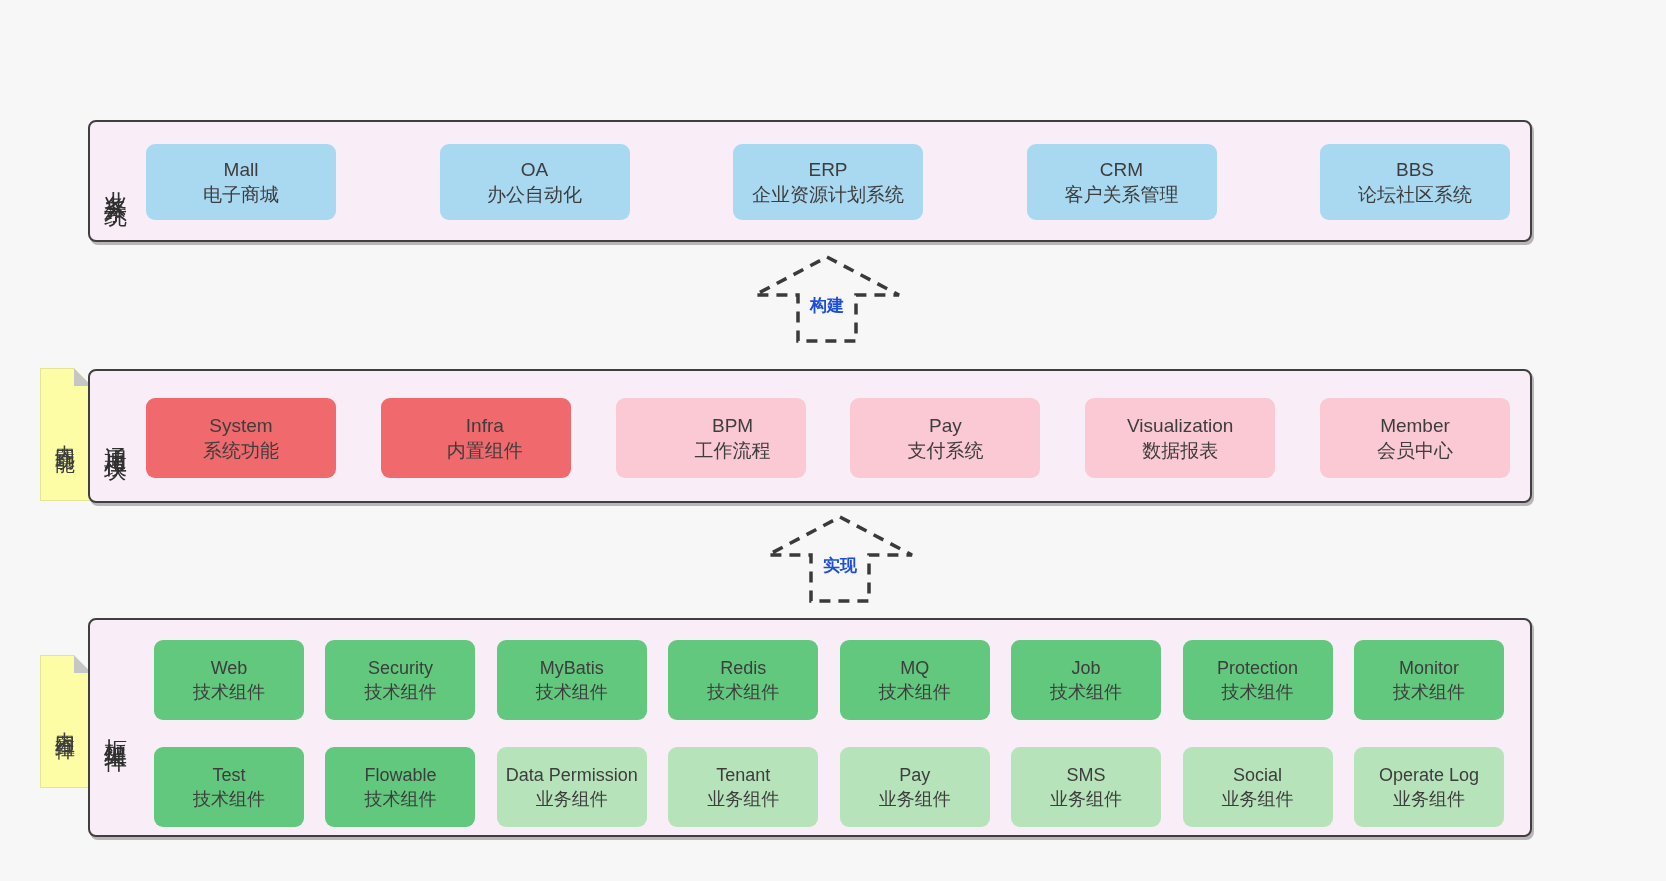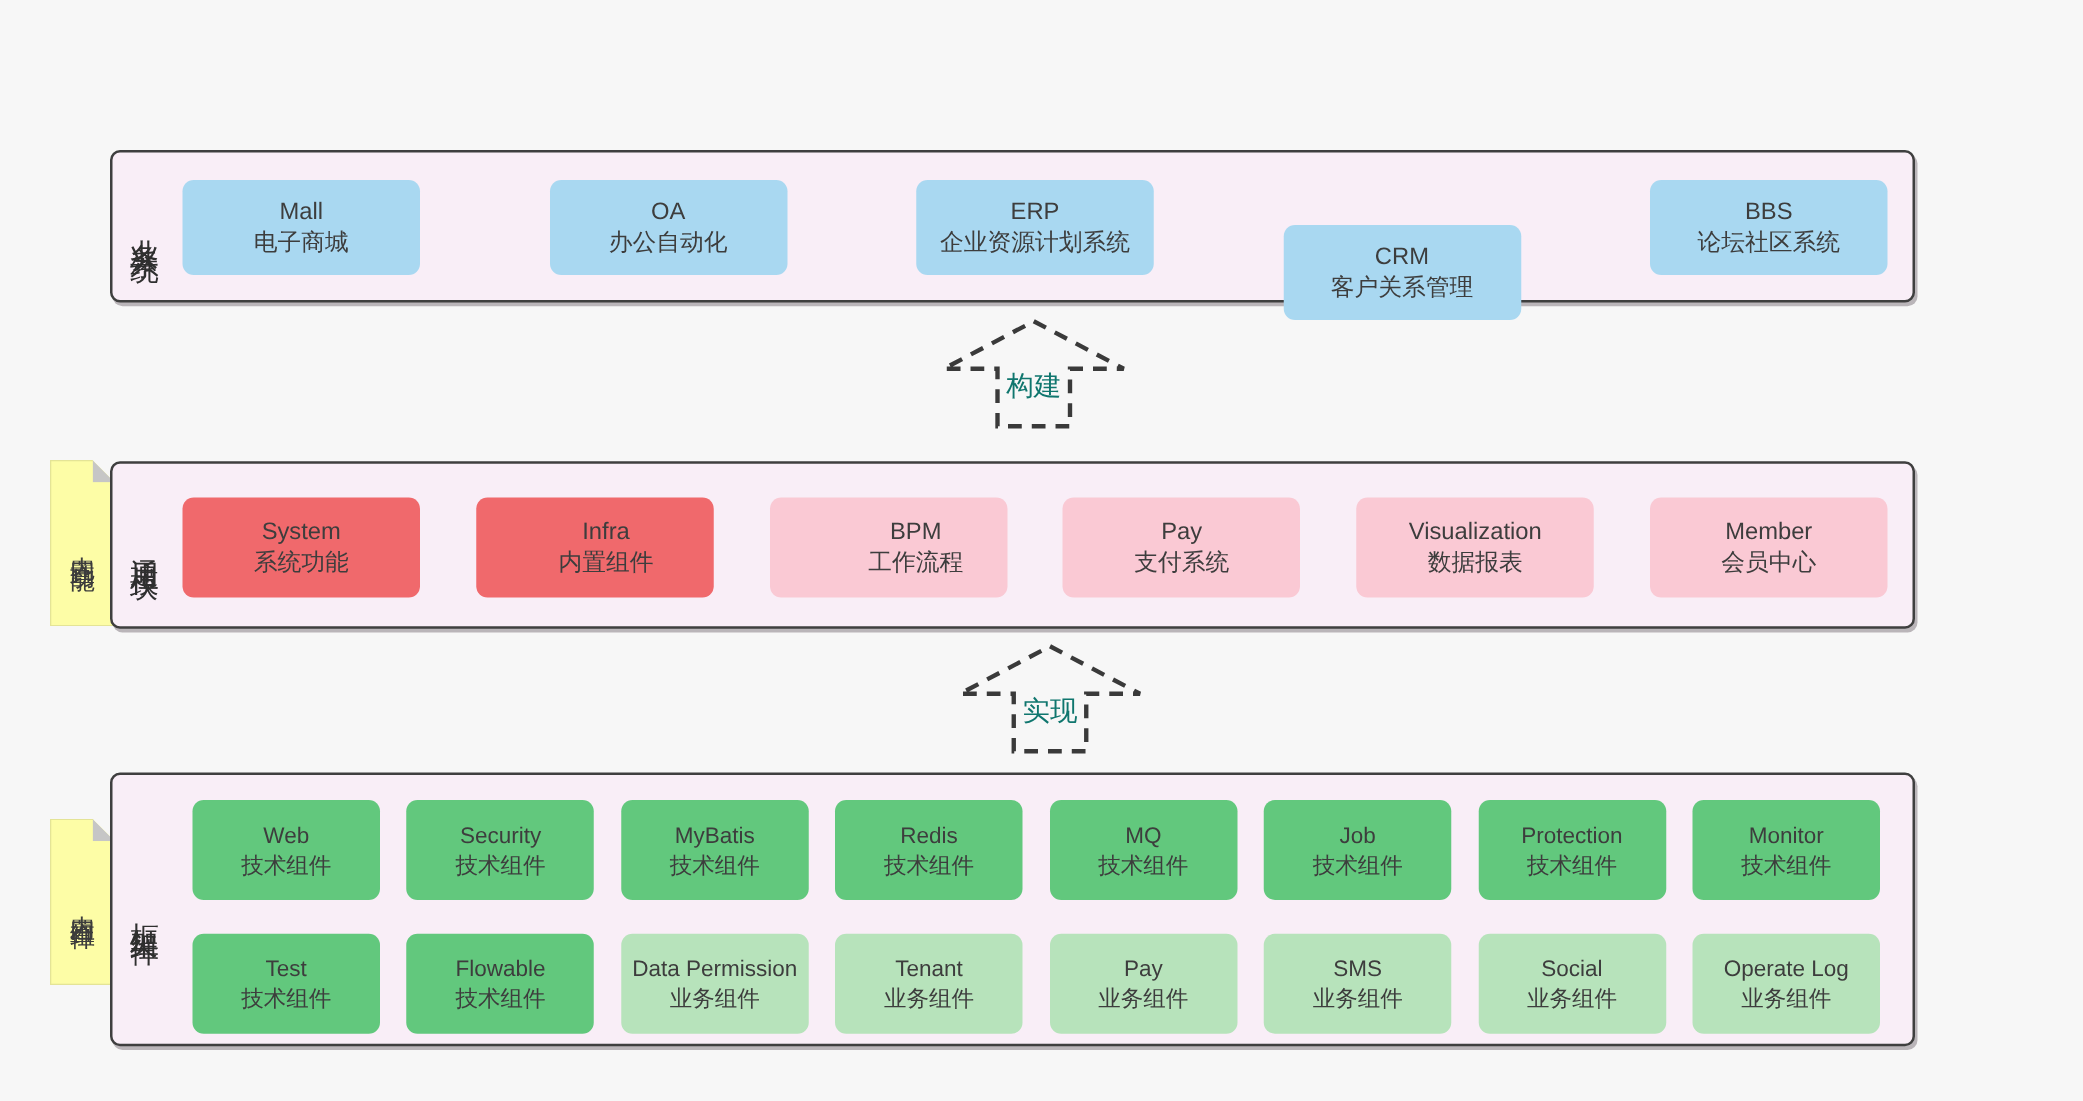--- a/index.html
+++ b/index.html
@@ -61,21 +61,21 @@
   }
   #business-boxes .box{width:190px;height:76px;}
   #modules-boxes .box{width:190px;height:80px;}
   .fw-row .box{width:150px;height:80px;font-size:18px;line-height:24px;}
   
   .arrow{position:absolute;width:150px;height:90px;}
   .arrow svg{position:absolute;left:0;top:0;}
   .arrow-label{
     position:absolute;left:50%;top:40px;transform:translateX(-50%);
     background:var(--page-bg,#f7f7f7);padding:0 4px;
-    font-size:22px;color:#0f766e;white-space:nowrap;
+    font-size:17px;color:#1d4ed8;white-space:nowrap;font-weight:bold;
   }
   #arrow-build{left:752px;top:254px;}
   #arrow-implement{left:765px;top:514px;}
 </style>
 </head>
 <body>
 
 <div class="tab" id="tab-modules">
   <span class="fold"></span>
   <span class="tab-label">内置功能</span>
@@ -93,21 +93,21 @@
         <div class="box-subtitle">电子商城</div>
       </div>
       <div class="box" style="background: var(--blue);">
         <div class="box-title">OA</div>
         <div class="box-subtitle">办公自动化</div>
       </div>
       <div class="box" style="background: var(--blue);">
         <div class="box-title">ERP</div>
         <div class="box-subtitle">企业资源计划系统</div>
       </div>
-      <div class="box" style="background: var(--blue); margin-top: 36px;">
+      <div class="box" style="background: var(--blue);">
         <div class="box-title">CRM</div>
         <div class="box-subtitle">客户关系管理</div>
       </div>
       <div class="box" style="background: var(--blue);">
         <div class="box-title">BBS</div>
         <div class="box-subtitle">论坛社区系统</div>
       </div>
     </div>
 </div>
 

